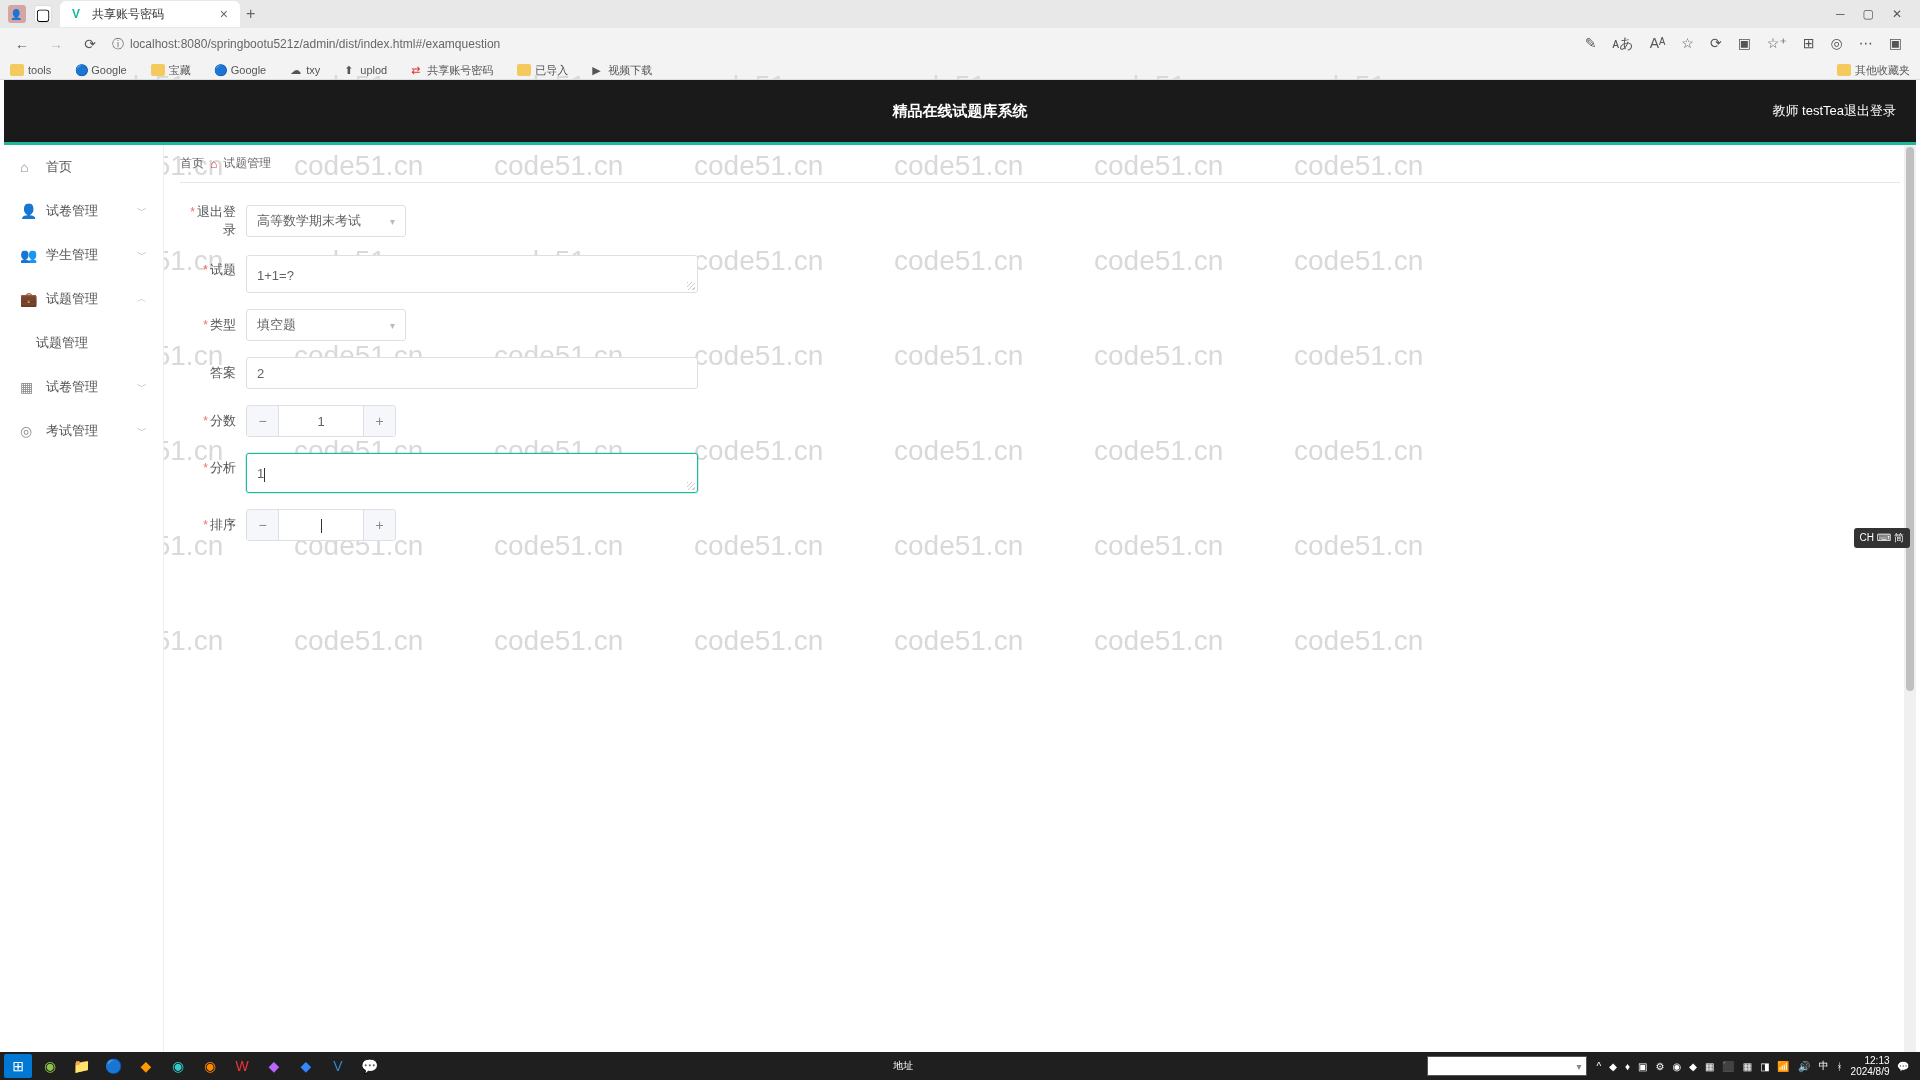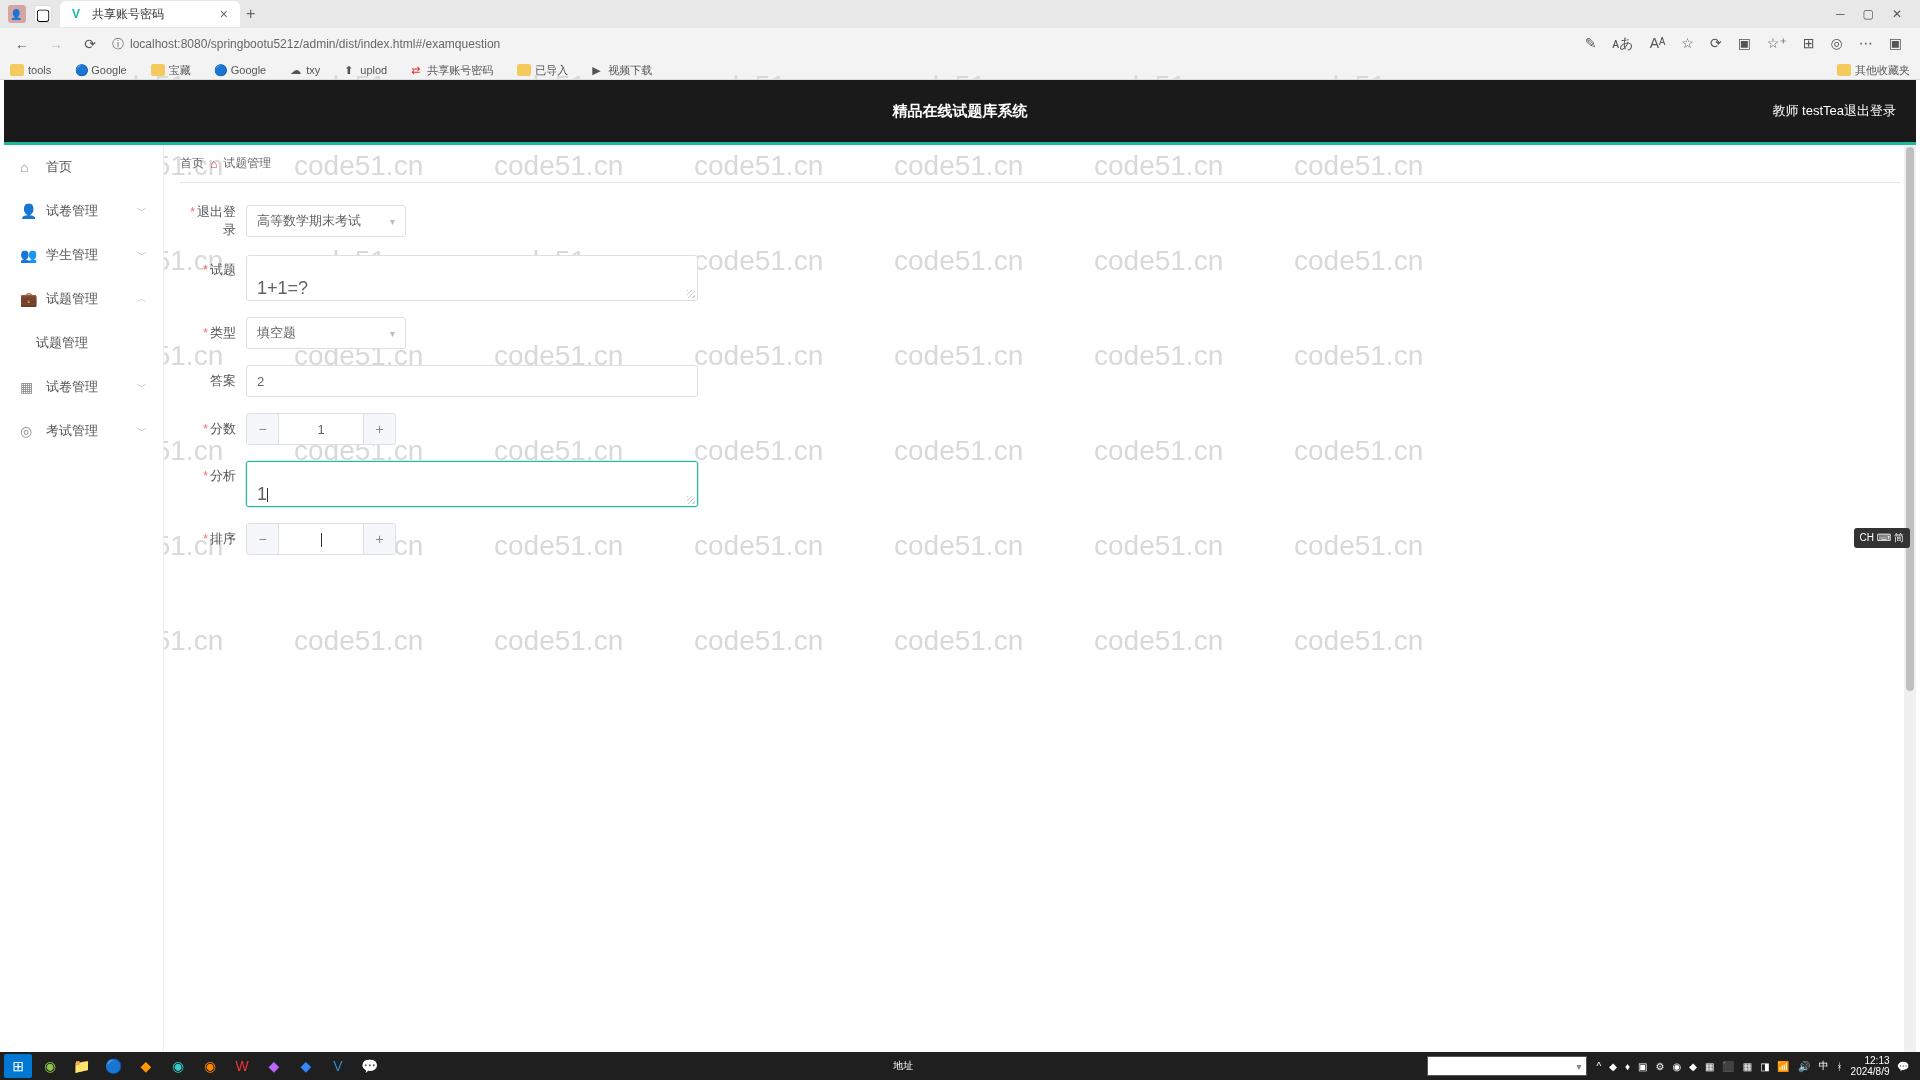--- a/index.html
+++ b/index.html
@@ -56,21 +56,21 @@
 .form-area { padding: 20px 0; }
 .form-row { display: flex; align-items: flex-start; margin-bottom: 16px; }
 .form-row.center-items { align-items: center; }
 .form-label { width: 56px; text-align: right; font-size: 13px; color: #555; margin-right: 10px; padding-top: 6px; }
 .form-row.center-items .form-label { padding-top: 0; }
 .req { color: #f56c6c; margin-right: 2px; font-size: 12px; }
 
 .el-select { position: relative; width: 160px; height: 32px; border: 1px solid #dcdfe6; border-radius: 3px; display: flex; align-items: center; padding: 0 10px; font-size: 13px; color: #606266; background: #fff; }
 .sel-arrow { margin-left: auto; color: #bbb; font-size: 10px; }
 
-.el-textarea { width: 452px; min-height: 38px; border: 1px solid #dcdfe6; border-radius: 3px; padding: 22px 10px; font-size: 18px; color: #606266; resize: none; background: #fff; position: relative; }
+.el-textarea { width: 452px; min-height: 38px; border: 1px solid #dcdfe6; border-radius: 3px; padding: 12px 10px; font-size: 13px; color: #606266; resize: none; background: #fff; position: relative; }
 .el-textarea.focused { border-color: #1fb89d; box-shadow: 0 0 0 1px rgba(31,184,157,0.2); }
 .ta-resize { position: absolute; right: 2px; bottom: 2px; width: 8px; height: 8px; background: repeating-linear-gradient(135deg, #ccc, #ccc 1px, transparent 1px, transparent 3px); }
 
 .el-input { width: 452px; height: 32px; border: 1px solid #dcdfe6; border-radius: 3px; padding: 0 10px; font-size: 13px; color: #606266; background: #fff; }
 
 .el-number { display: flex; align-items: center; width: 150px; height: 32px; border: 1px solid #dcdfe6; border-radius: 3px; overflow: hidden; background: #fff; }
 .num-btn { width: 32px; height: 100%; display: flex; align-items: center; justify-content: center; background: #f5f7fa; color: #888; font-size: 14px; }
 .num-btn.minus { border-right: 1px solid #dcdfe6; }
 .num-btn.plus { border-left: 1px solid #dcdfe6; }
 .num-val { flex: 1; text-align: center; font-size: 13px; color: #606266; }

